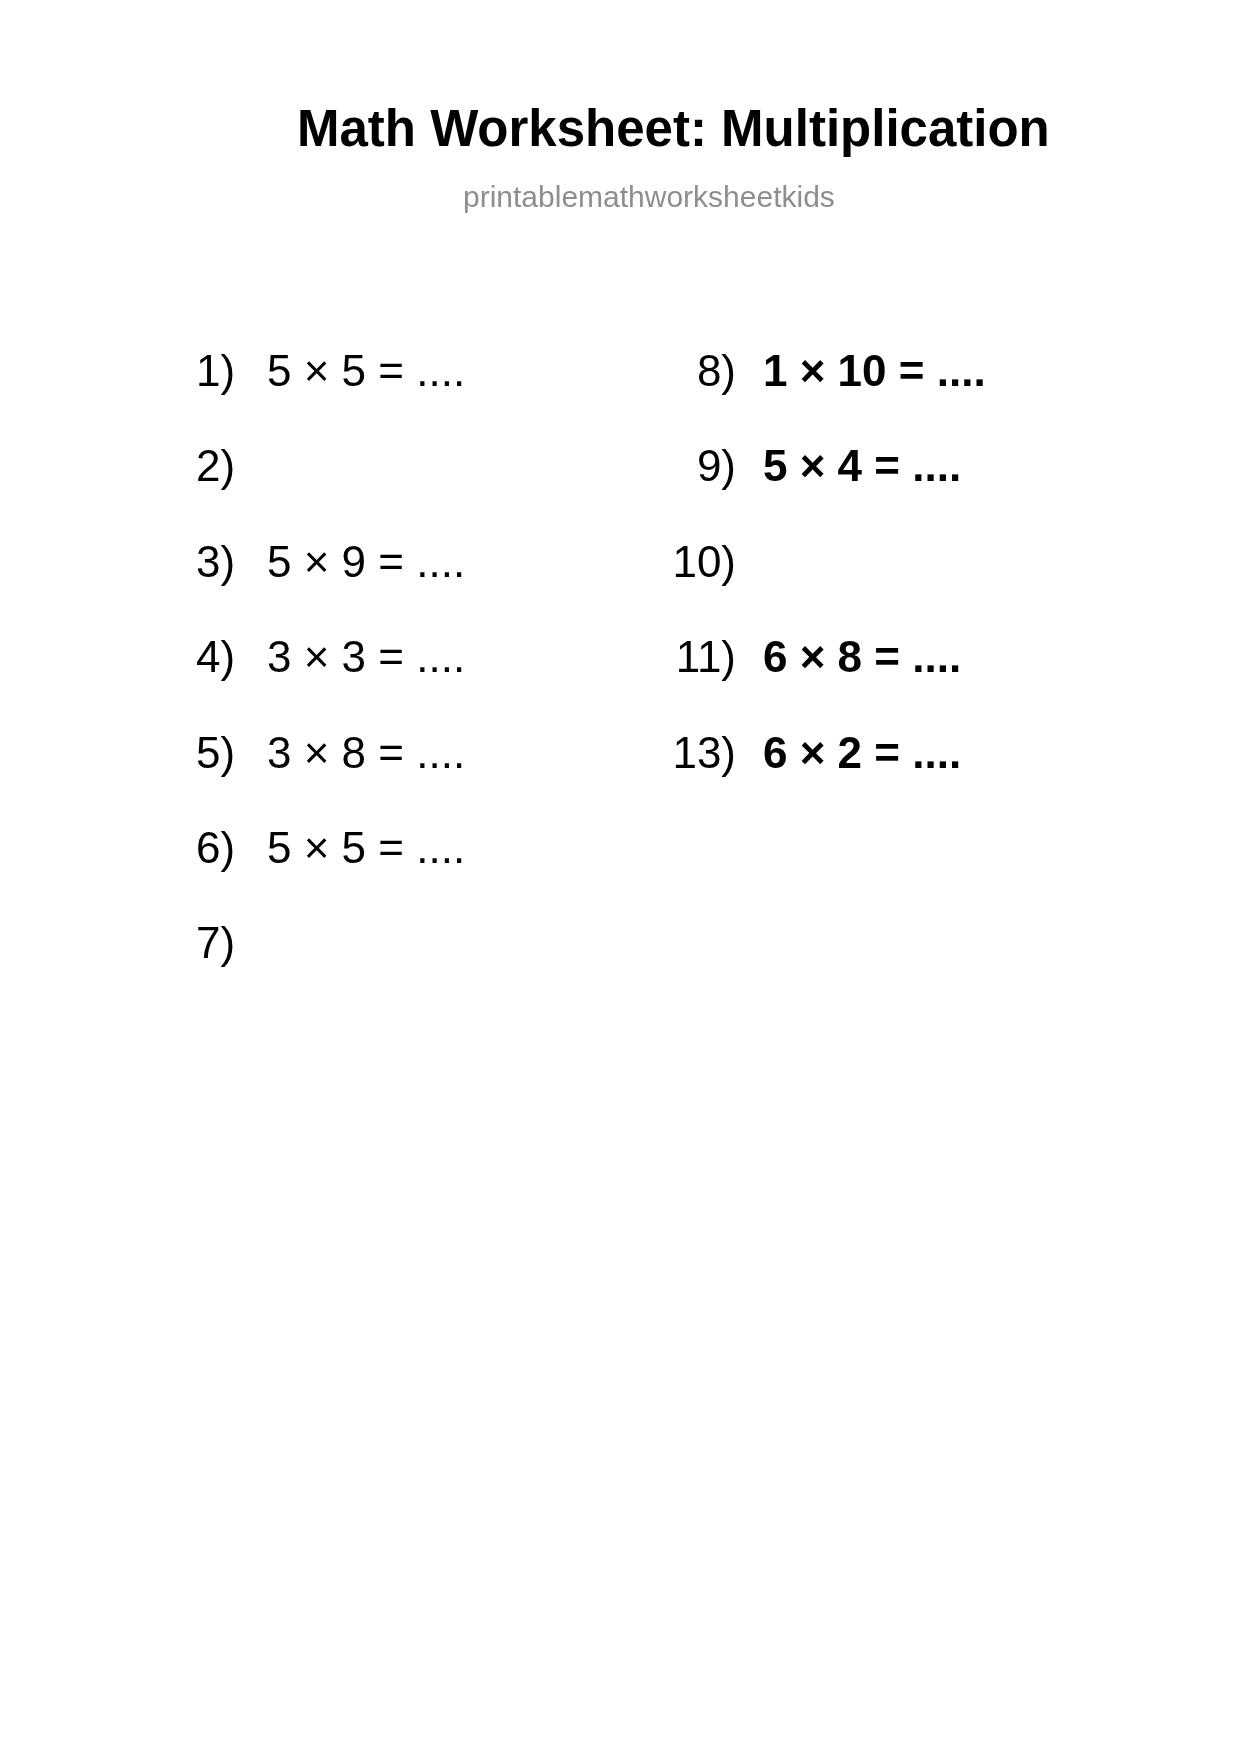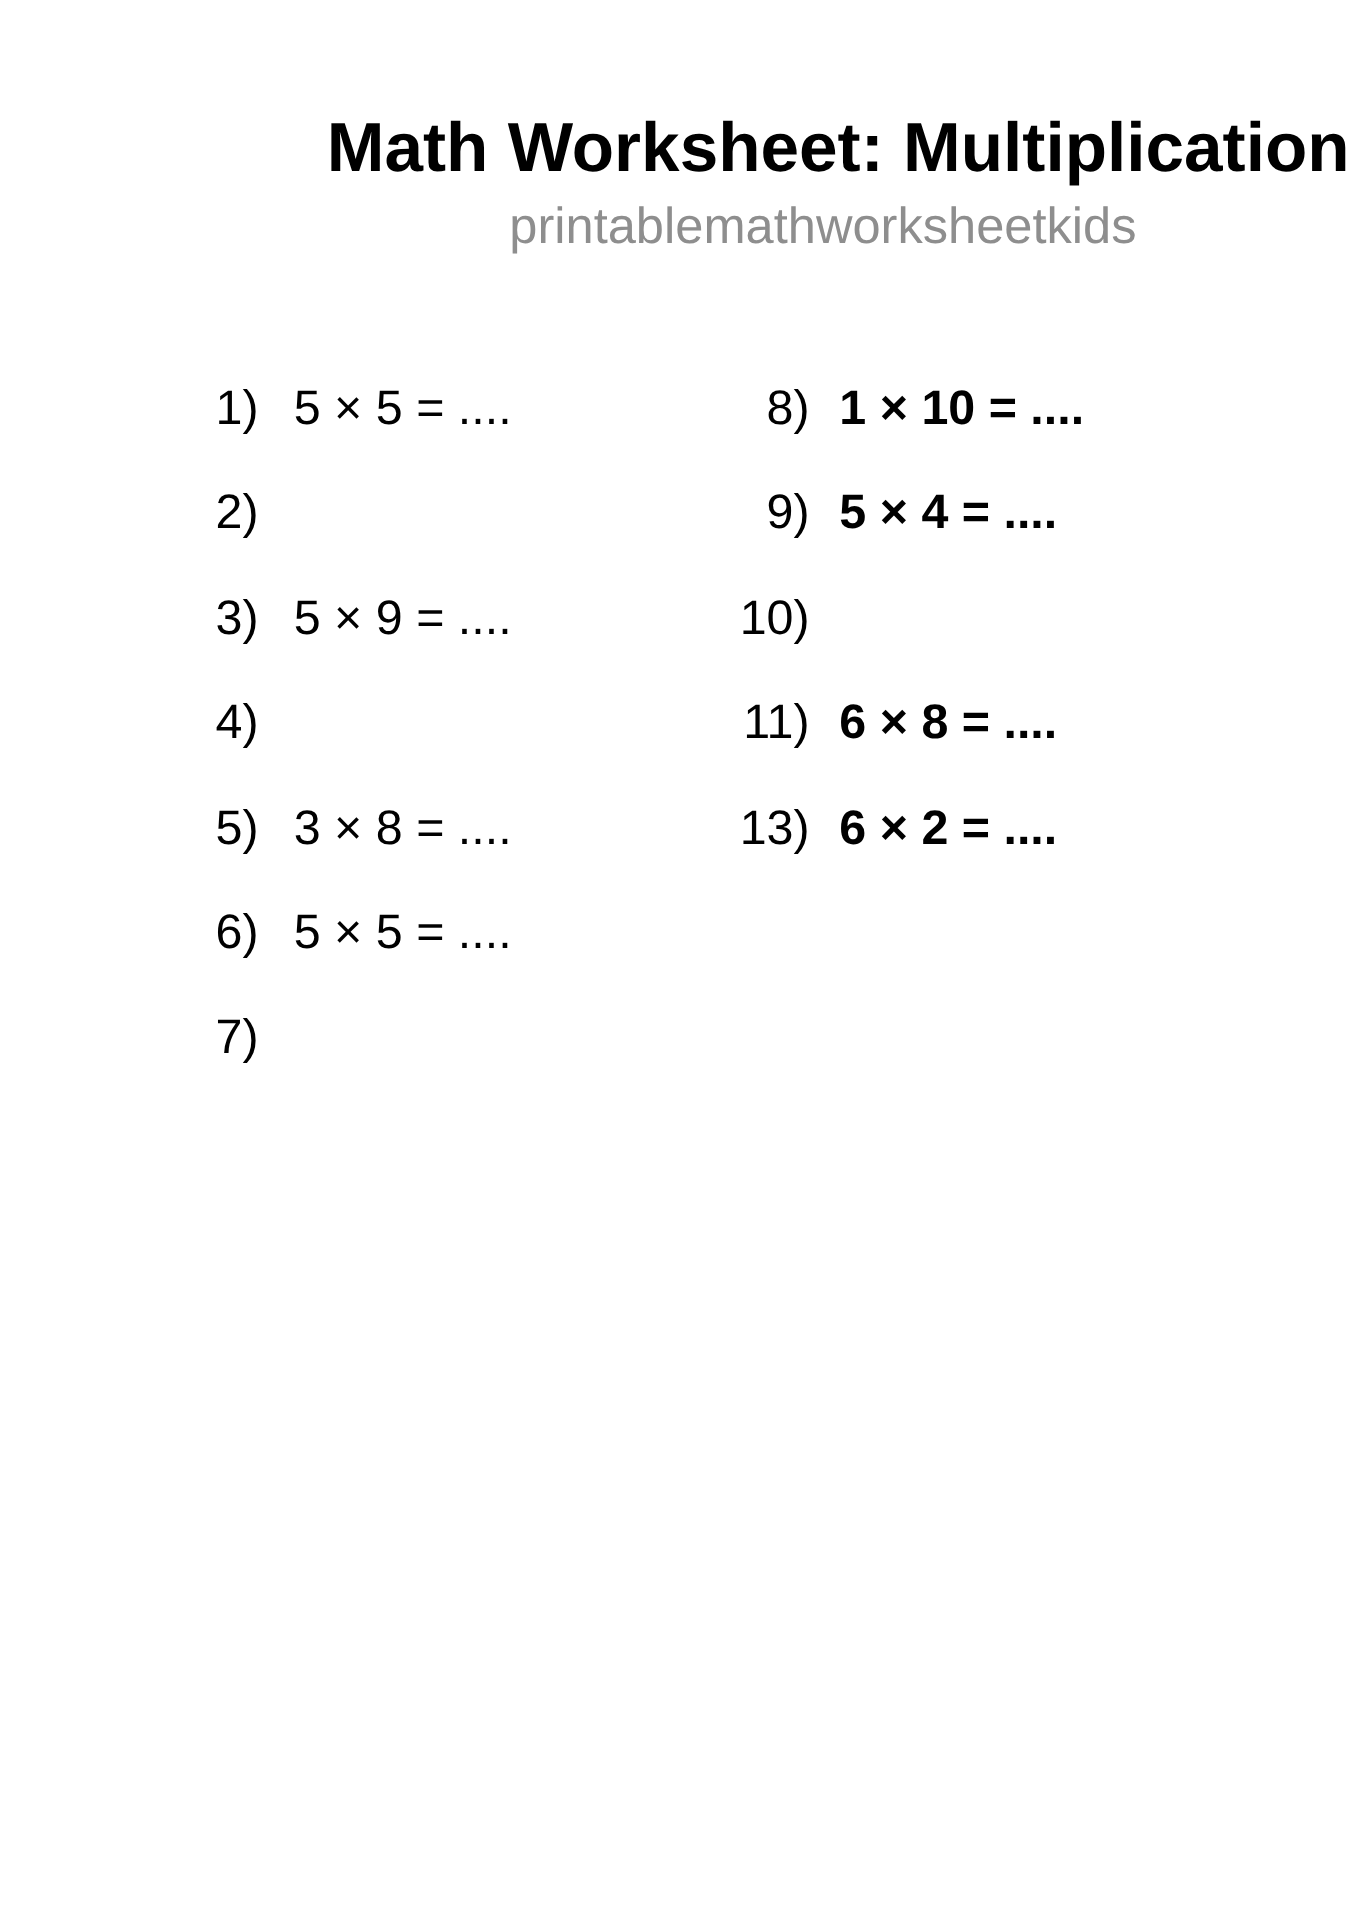--- a/index.html
+++ b/index.html
@@ -14,30 +14,30 @@
     width: 1240px;
     height: 1754px;
     position: relative;
     font-family: "Liberation Sans", sans-serif;
     overflow: hidden;
   }
   .page-title {
     position: absolute;
     left: 297px;
     top: 103px;
-    font-size: 63px;
+    font-size: 51px;
     line-height: 1;
     color: var(--title-color);
     white-space: nowrap;
   }
   .page-subtitle {
     position: absolute;
     left: 463px;
     top: 182px;
-    font-size: 46px;
+    font-size: 30px;
     line-height: 1;
     color: var(--subtitle-color);
     white-space: nowrap;
   }
   .col {
     position: absolute;
     top: 349px;
     font-size: 44px;
     line-height: 1;
     color: var(--problem-color);
@@ -71,20 +71,21 @@
     </div>
     <div class="problem-row">
       <span class="problem-num">2)</span>
     </div>
     <div class="problem-row">
       <span class="problem-num">3)</span>
       <span class="problem-expr">5 × 9 = ....</span>
     </div>
     <div class="problem-row">
       <span class="problem-num">4)</span>
+      <span class="problem-expr">3 × 3 = ....</span>
     </div>
     <div class="problem-row">
       <span class="problem-num">5)</span>
       <span class="problem-expr">3 × 8 = ....</span>
     </div>
     <div class="problem-row">
       <span class="problem-num">6)</span>
       <span class="problem-expr">5 × 5 = ....</span>
     </div>
     <div class="problem-row">

